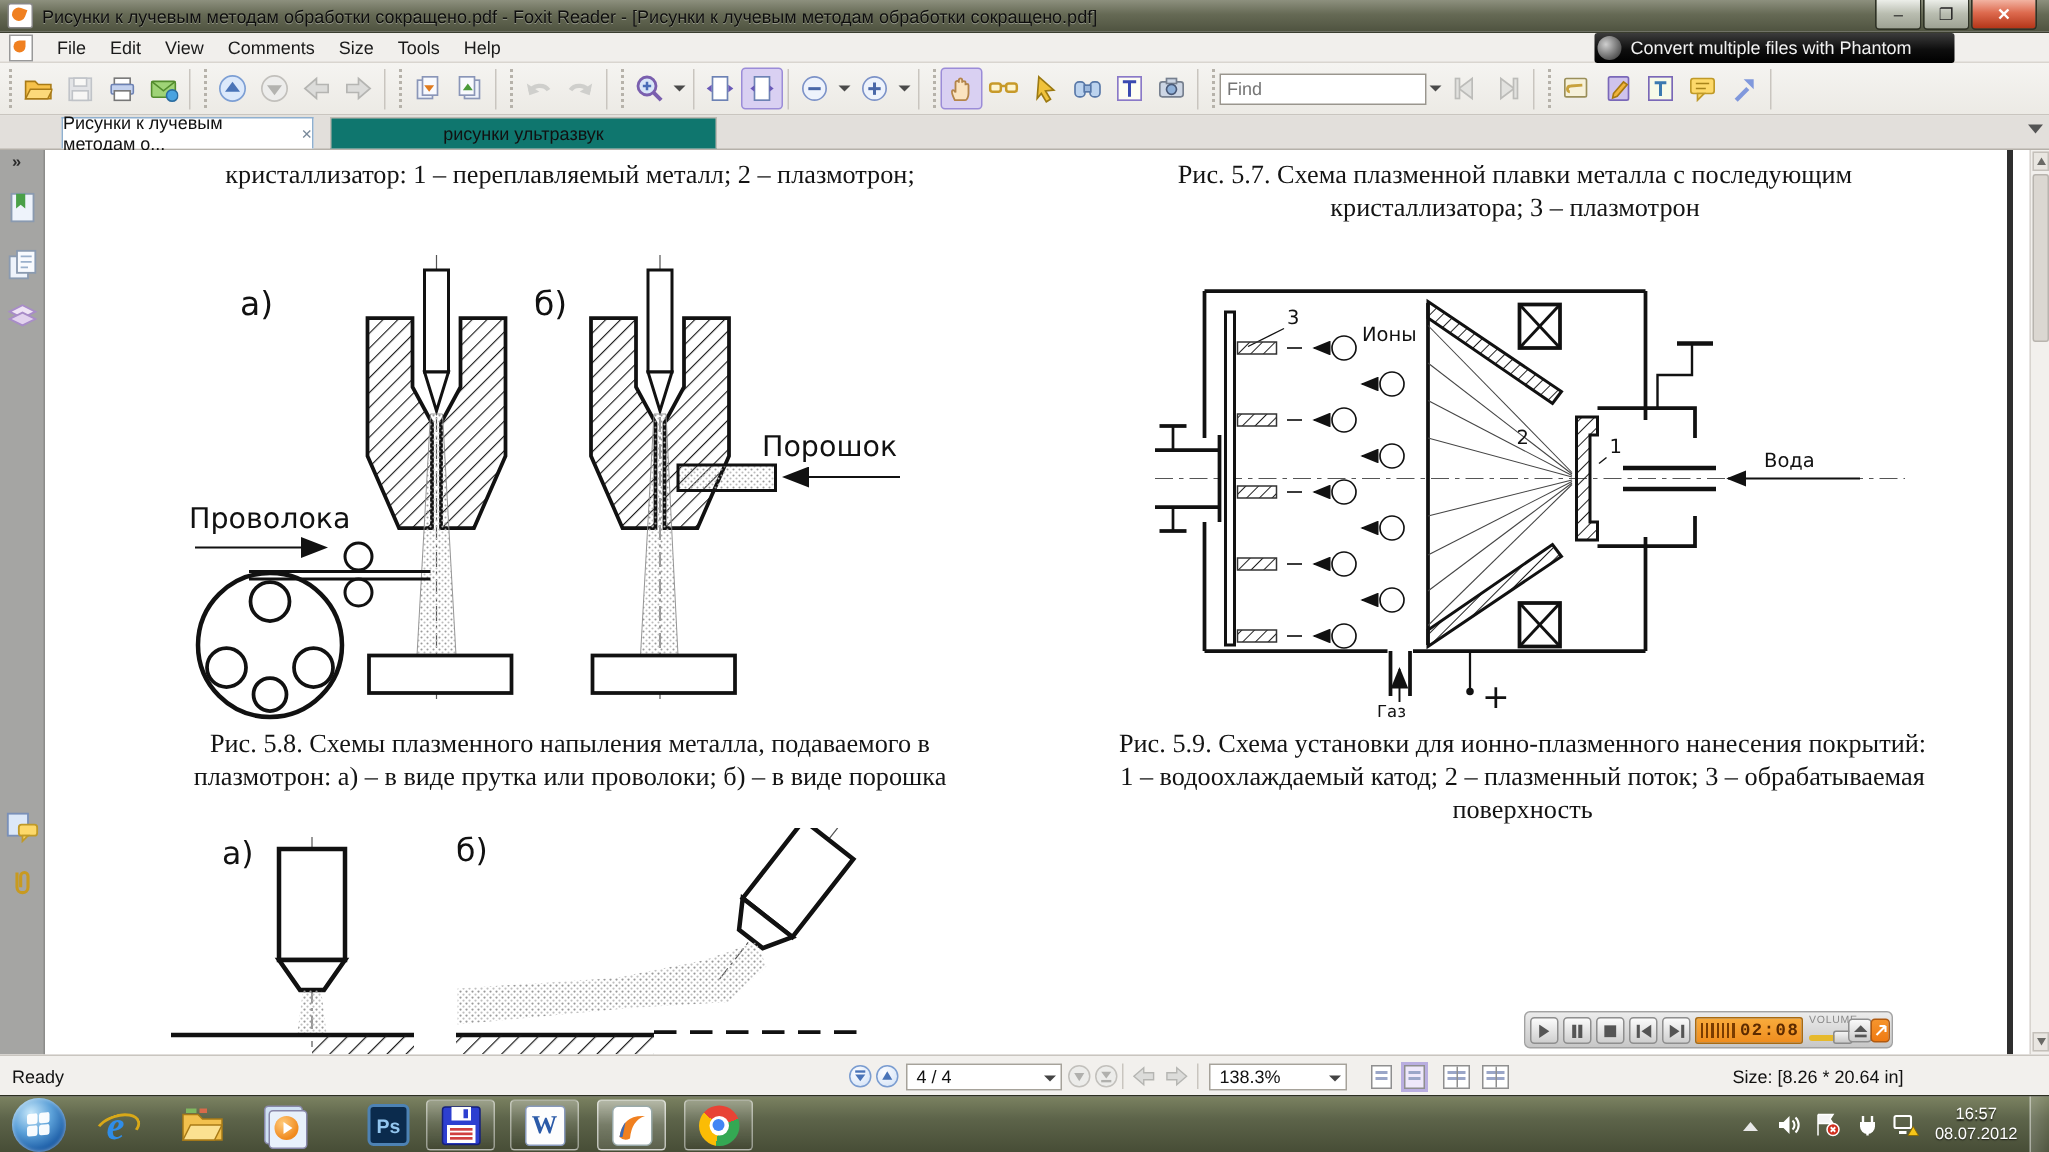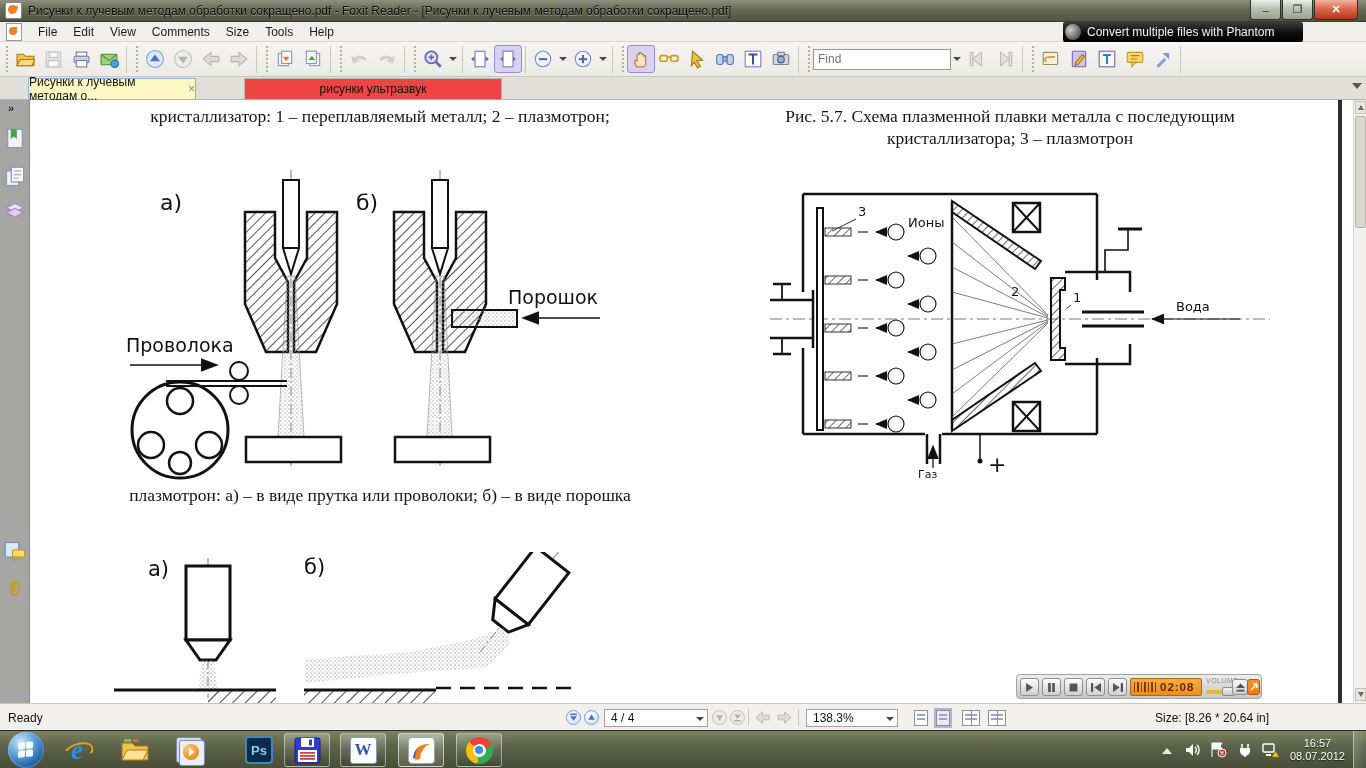--- a/index.html
+++ b/index.html
@@ -32,22 +32,22 @@
   .tb{width:28px;height:28px;display:flex;align-items:center;justify-content:center;border-radius:3px;flex:none}
   .tb.pressed{background:#d9d0f2;border:1px solid #9b8cd8;box-sizing:border-box}
   .grip{width:5px;height:26px;margin:0 2px 0 4px;flex:none;
     background:repeating-linear-gradient(180deg,#b6b2aa 0 2px,rgba(0,0,0,0) 2px 4px);background-size:2px 100%;background-repeat:no-repeat;background-position:center}
   .sep{width:1px;height:27px;background:#c9c5bf;margin:0 3px;flex:none}
   .caret{width:0;height:0;border-left:4px solid transparent;border-right:4px solid transparent;border-top:4px solid #4a4a4a;margin:0 2px;flex:none}
   .findbox{width:128px;height:19px;border:1px solid #9a968e;background:#fff;font-size:12px;padding:0 4px;font-family:"Liberation Sans",sans-serif}
   
   .tabbar{position:absolute;left:0;top:77px;width:1366px;height:23px;background:#e2dfdb;border-bottom:1px solid #b5b1aa;box-sizing:border-box}
   .tab{position:absolute;top:1px;height:21px;display:flex;align-items:center;justify-content:center;font-size:12px;box-sizing:border-box}
-  .tab.active{left:28px;width:168px;background:#fef9c3;border:1px solid #8fb0cf;border-bottom:none}
-  .tab.inactive{left:244px;width:258px;background:#ef4444;border:1px solid #bdb9b2;border-bottom:none}
+  .tab.active{left:41px;width:168px;background:#ffffff;border:1px solid #8fb0cf;border-bottom:none}
+  .tab.inactive{left:220px;width:258px;background:#0f766e;border:1px solid #bdb9b2;border-bottom:none}
   .tabclose{color:#7a8a9a;margin-left:8px;font-size:12px}
   .tabdrop{position:absolute;right:4px;top:6px;width:0;height:0;border-left:5px solid transparent;border-right:5px solid transparent;border-top:6px solid #555}
   
   .docarea{position:absolute;left:0;top:100px;width:1366px;height:603px;background:#fff}
   .navside{position:absolute;left:0;top:0;width:30px;height:603px;background:#a5a5a3;border-right:1px solid #8c8c8a;box-sizing:border-box}
   .navside .chev{color:#2a2a2a;font-size:11px;font-weight:bold;position:absolute;left:8px;top:2px;letter-spacing:-2px}
   .sico{position:absolute;left:4px;width:22px;height:22px}
   .page{position:absolute;left:30px;top:0;width:1323px;height:603px;background:#fff;overflow:hidden}
   .cap{position:absolute;font-family:"Liberation Serif",serif;font-size:17.5px;line-height:22px;text-align:center;color:#141414}
   .pageedge{position:absolute;left:1308px;top:0;width:4px;height:603px;background:#2e2e2e}
@@ -59,21 +59,21 @@
   .tri-d{width:0;height:0;border-left:3.5px solid transparent;border-right:3.5px solid transparent;border-top:5px solid #6a6a66}
   
   .player{position:absolute;left:986px;top:574px;width:246px;height:25px;border:1px solid #a2a2a2;border-radius:4px;
     background:linear-gradient(180deg,#ececec,#c7c7c7);box-sizing:border-box}
   .pbtn{position:absolute;top:3px;width:19px;height:18px;border:1px solid #8f8f8f;border-radius:3px;
     background:linear-gradient(180deg,#fbfbfb,#cfcfcf);display:flex;align-items:center;justify-content:center;box-sizing:border-box}
   .lcd{position:absolute;left:85px;top:3px;width:69px;height:18px;border:1px solid #a86a12;border-radius:2px;box-sizing:border-box;
     background:linear-gradient(180deg,#f8ab3c,#ef8d1e);display:flex;align-items:center}
   .lcdbars{width:24px;height:10px;margin-left:3px;
     background:repeating-linear-gradient(90deg,#7a3c00 0 1.5px,rgba(0,0,0,0) 1.5px 3.5px)}
-  .lcdtime{font-family:Liberation Sans, sans-serif;font-size:11.5px;font-weight:bold;color:#5d2b00;letter-spacing:1px;margin-left:2px}
+  .lcdtime{font-family:Liberation Mono, monospace;font-size:11.5px;font-weight:bold;color:#5d2b00;letter-spacing:1px;margin-left:2px}
   .vol{position:absolute;left:158px;top:2px;width:50px;height:20px}
   .vollabel{font-size:7px;color:#8a8a8a;letter-spacing:.5px}
   .volbar{position:absolute;left:0;top:13px;width:50px;height:4px;border-radius:2px;background:linear-gradient(90deg,#e6b92c 0 22px,#6f6f6f 22px)}
   .volhandle{position:absolute;left:16px;top:10px;width:13px;height:9px;background:linear-gradient(180deg,#f4f4f4,#cacaca);border:1px solid #8a8a8a;border-radius:2px;box-sizing:border-box}
   .ejbtn{position:absolute;left:212px;top:4px;width:16px;height:16px;border:1px solid #8f8f8f;border-radius:3px;background:linear-gradient(180deg,#fafafa,#cccccc);display:flex;align-items:center;justify-content:center;box-sizing:border-box}
   .orbtn{position:absolute;left:230px;top:4px;width:13px;height:16px;border:1px solid #b05a10;border-radius:3px;background:linear-gradient(180deg,#f6952d,#eƒ7a12);background:linear-gradient(180deg,#f6952d,#ef7a12);display:flex;align-items:center;justify-content:center;box-sizing:border-box;color:#fff;font-size:8px}
   
   .statusbar{position:absolute;left:0;top:703px;width:1366px;height:27px;background:#f2f0ed;border-top:1px solid #c9c5bf;box-sizing:border-box}
   .sb-circle{position:absolute;top:6px;width:15px;height:15px;border-radius:50%;box-sizing:border-box;display:flex;align-items:center;justify-content:center}
   .sb-blue{border:1px solid #7a9cd0;background:radial-gradient(circle at 35% 30%,#fdfdff,#cfe0f6)}
@@ -441,20 +441,21 @@
       <path d="M294,52 h30 v46 l13,24 v70 h-22 l-21,-48 z" fill="url(#h1)" stroke="#111" stroke-width="2.5"></path>
       <path d="M386,52 h-30 v46 l-13,24 v70 h22 l21,-48 z" fill="url(#h1)" stroke="#111" stroke-width="2.5"></path>
       <rect x="352" y="150" width="65" height="17" fill="url(#d1)" stroke="#111" stroke-width="2"></rect>
       <line x1="500" y1="158" x2="424" y2="158" stroke="#111" stroke-width="1.4" marker-end="url(#ar1)"></line>
       <text x="408" y="144" font-size="19" fill="#111" font-family="DejaVu Sans">Порошок</text>
       <polygon points="336,116 344,116 352,277 327,277" fill="url(#d1)" stroke="#8a8a8a" stroke-width="0.6"></polygon>
       <rect x="295" y="277" width="95" height="25" fill="#fff" stroke="#111" stroke-width="2.5"></rect>
     </svg>
 
     <div class="cap" style="left:60px;top:384px;width:580px">
+      <div>Рис. 5.8. Схемы плазменного напыления металла, подаваемого в</div>
       <div>плазмотрон: а) – в виде прутка или проволоки; б) – в виде порошка</div>
     </div>
 
     <svg class="abs" style="left:740px;top:72px" width="580" height="310" viewBox="0 0 580 310">
       <defs>
         <pattern id="h2" patternUnits="userSpaceOnUse" width="6" height="6" patternTransform="rotate(45)">
             <line x1="0" y1="0" x2="0" y2="6" stroke="#1a1a1a" stroke-width="1.3"></line>
           </pattern>
         <marker id="arL" markerWidth="11" markerHeight="9" refX="10" refY="4.5" orient="auto">
             <path d="M0,0L11,4.5L0,9z" fill="#111"></path>
@@ -558,20 +559,25 @@
       <line x1="157" y1="262" x2="157" y2="292" stroke="#111" stroke-width="2.5"></line>
       <line x1="170" y1="262" x2="170" y2="292" stroke="#111" stroke-width="2.5"></line>
       <line x1="163" y1="296" x2="163" y2="274" stroke="#111" stroke-width="1.3" marker-end="url(#arL)"></line>
       <text x="148" y="306" font-size="11" fill="#111" font-family="DejaVu Sans">Газ</text>
 
       <line x1="210" y1="262" x2="210" y2="288" stroke="#111" stroke-width="1.5"></line>
       <circle cx="210" cy="289" r="2.5" fill="#111"></circle>
       <text x="218" y="300" font-size="22" fill="#111" font-family="DejaVu Sans">+</text>
     </svg>
 
+    <div class="cap" style="left:665px;top:384px;width:640px">
+      <div>Рис. 5.9. Схема установки для ионно-плазменного нанесения покрытий:</div>
+      <div>1 – водоохлаждаемый катод; 2 – плазменный поток; 3 – обрабатываемая</div>
+      <div>поверхность</div>
+    </div>
 
     <svg class="abs" style="left:60px;top:452px" width="580" height="151" viewBox="0 0 580 151">
       <defs>
         <pattern id="h3" patternUnits="userSpaceOnUse" width="9" height="9" patternTransform="rotate(45)">
             <line x1="0" y1="0" x2="0" y2="9" stroke="#1a1a1a" stroke-width="1.6"></line>
           </pattern>
         <pattern id="d3" patternUnits="userSpaceOnUse" width="4" height="4">
             <circle cx="1" cy="1" r="0.75" fill="#9a9a9a"></circle>
             <circle cx="3" cy="3" r="0.75" fill="#c0c0c0"></circle>
           </pattern>

